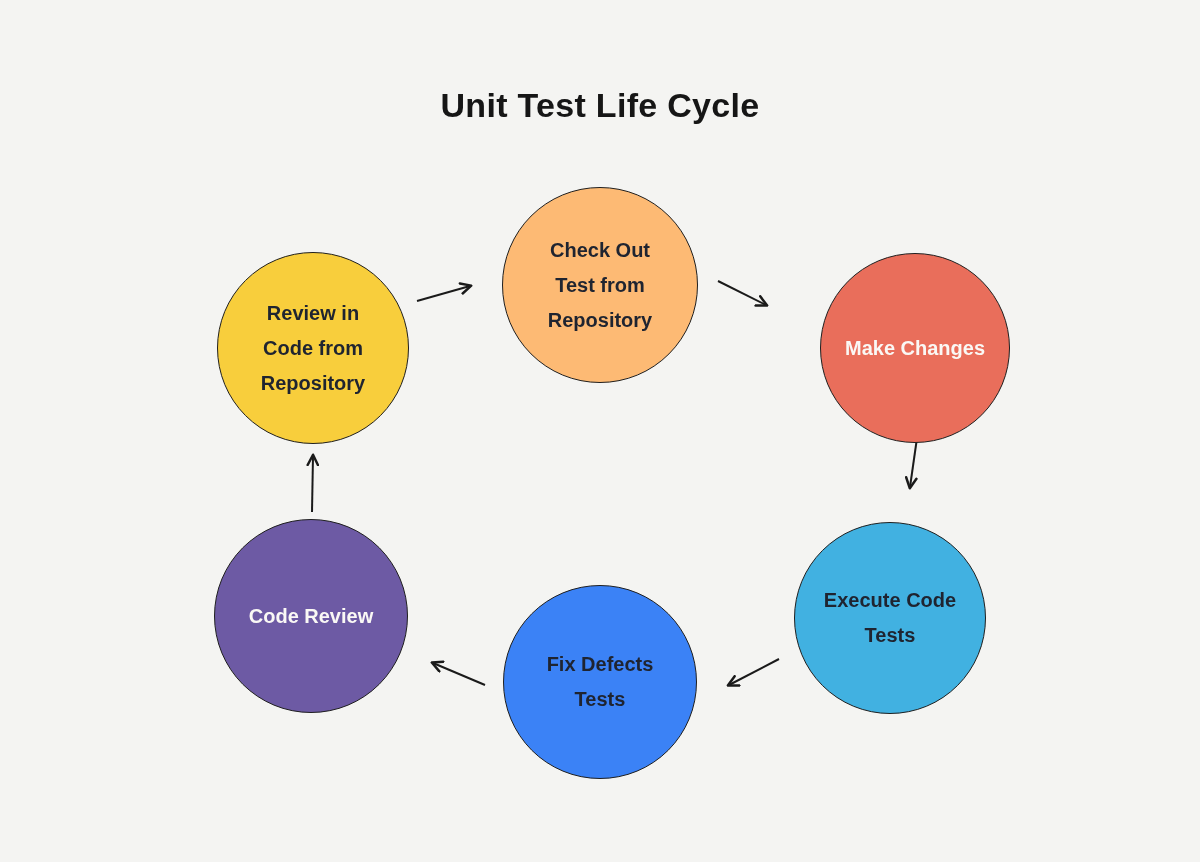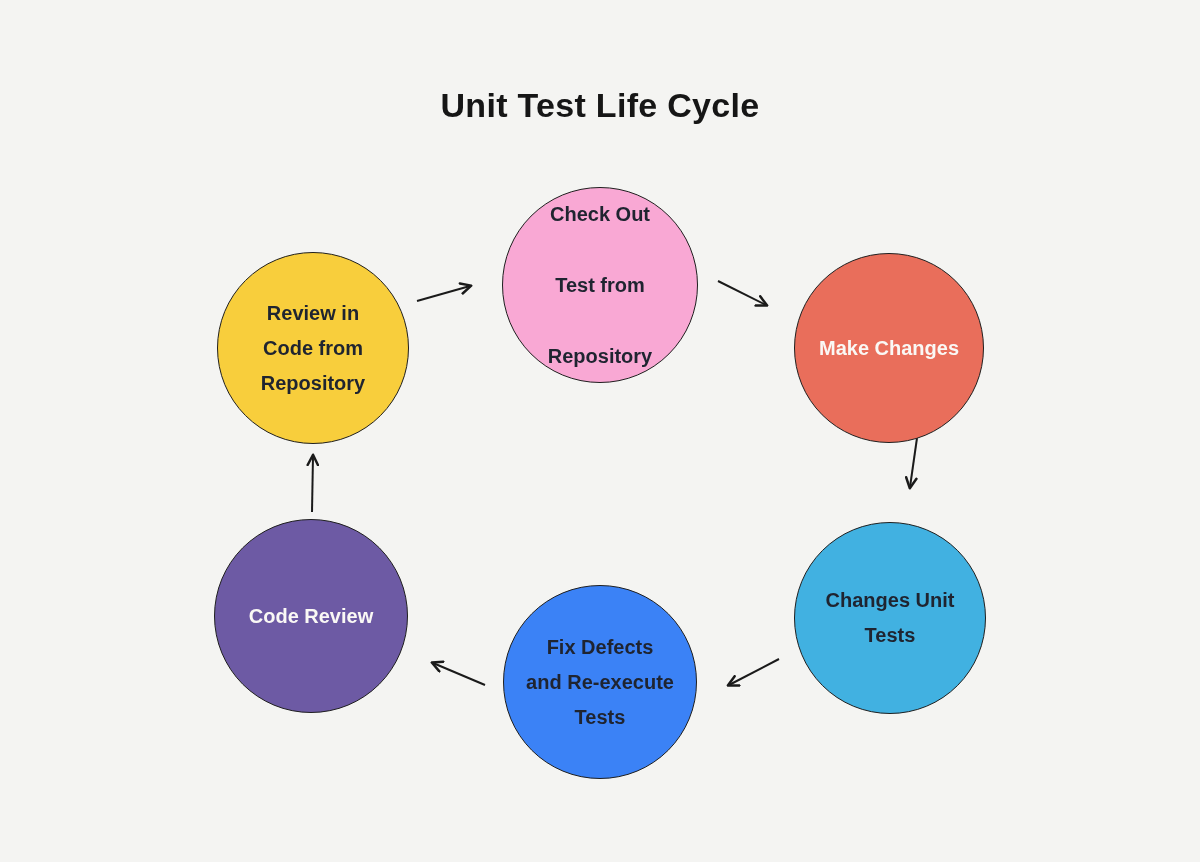--- a/index.html
+++ b/index.html
@@ -32,21 +32,21 @@
     align-items: center;
     justify-content: center;
     text-align: center;
     font-size: 20px;
     font-weight: 700;
     line-height: 35px;
   }
   .node .line { display: block; white-space: nowrap; }
   
   .n0 { left: 502px; top: 187px; width: 196px; height: 196px; } 
-  .n1 { left: 794px; top: 253px; width: 190px; height: 190px; } 
+  .n1 { left: 820px; top: 253px; width: 190px; height: 190px; } 
   .n2 { left: 794px; top: 522px; width: 192px; height: 192px; } 
   .n3 { left: 503px; top: 585px; width: 194px; height: 194px; } 
   .n4 { left: 214px; top: 519px; width: 194px; height: 194px; } 
   .n5 { left: 217px; top: 252px; width: 192px; height: 192px; } 
   .arrows {
     position: absolute;
     left: 0; top: 0;
     width: 1200px; height: 862px;
     pointer-events: none;
   }
@@ -65,38 +65,37 @@
       </marker>
     </defs>
     <line x1="718" y1="281" x2="766" y2="305" stroke="#1a1a1a" stroke-width="2" marker-end="url(#arrowhead)"></line>
     <line x1="917" y1="438" x2="910" y2="487" stroke="#1a1a1a" stroke-width="2" marker-end="url(#arrowhead)"></line>
     <line x1="779" y1="659" x2="729" y2="685" stroke="#1a1a1a" stroke-width="2" marker-end="url(#arrowhead)"></line>
     <line x1="485" y1="685" x2="433" y2="663" stroke="#1a1a1a" stroke-width="2" marker-end="url(#arrowhead)"></line>
     <line x1="312" y1="512" x2="313" y2="456" stroke="#1a1a1a" stroke-width="2" marker-end="url(#arrowhead)"></line>
     <line x1="417" y1="301" x2="470" y2="286" stroke="#1a1a1a" stroke-width="2" marker-end="url(#arrowhead)"></line>
   </svg>
 
-  <div class="node n0" style="background: #f9a8d4; color: rgb(31, 36, 48); gap: 36px;">
+  <div class="node n0" style="background: #fdba74; color: rgb(31, 36, 48);">
     <span class="line">Check Out</span>
     <span class="line">Test from</span>
     <span class="line">Repository</span>
   </div>
 
   <div class="node n1" style="background: rgb(233, 110, 91); color: rgb(250, 248, 245);">
     <span class="line">Make Changes</span>
   </div>
 
   <div class="node n2" style="background: rgb(65, 177, 225); color: rgb(31, 36, 48);">
-    <span class="line">Changes Unit</span>
+    <span class="line">Execute Code</span>
     <span class="line">Tests</span>
   </div>
 
   <div class="node n3" style="background: #3b82f6; color: rgb(31, 36, 48);">
     <span class="line">Fix Defects</span>
-    <span class="line">and Re-execute</span>
     <span class="line">Tests</span>
   </div>
 
   <div class="node n4" style="background: rgb(109, 90, 164); color: rgb(250, 248, 245);">
     <span class="line">Code Review</span>
   </div>
 
   <div class="node n5" style="background: rgb(248, 206, 60); color: rgb(31, 36, 48);">
     <span class="line">Review in</span>
     <span class="line">Code from</span>

